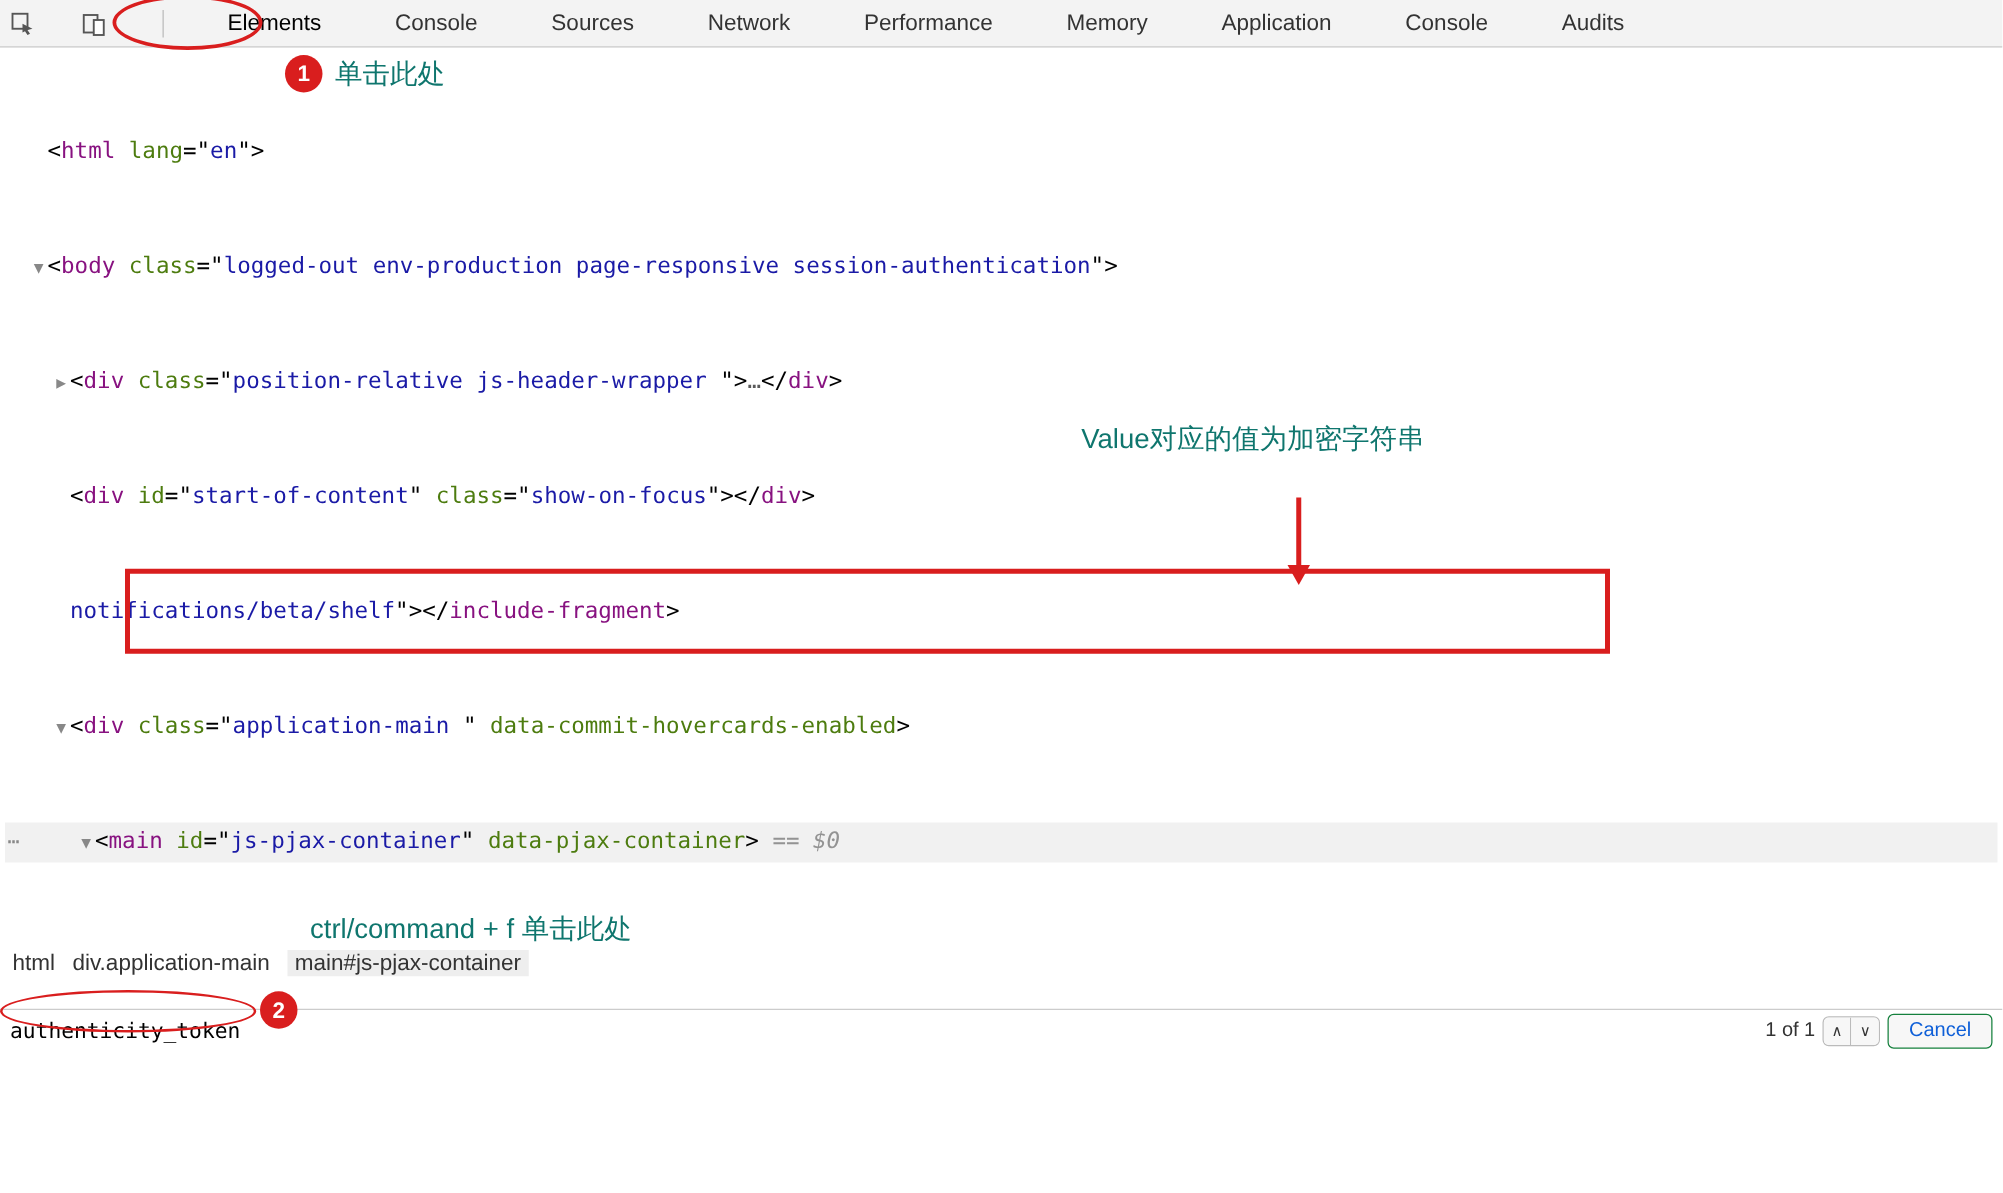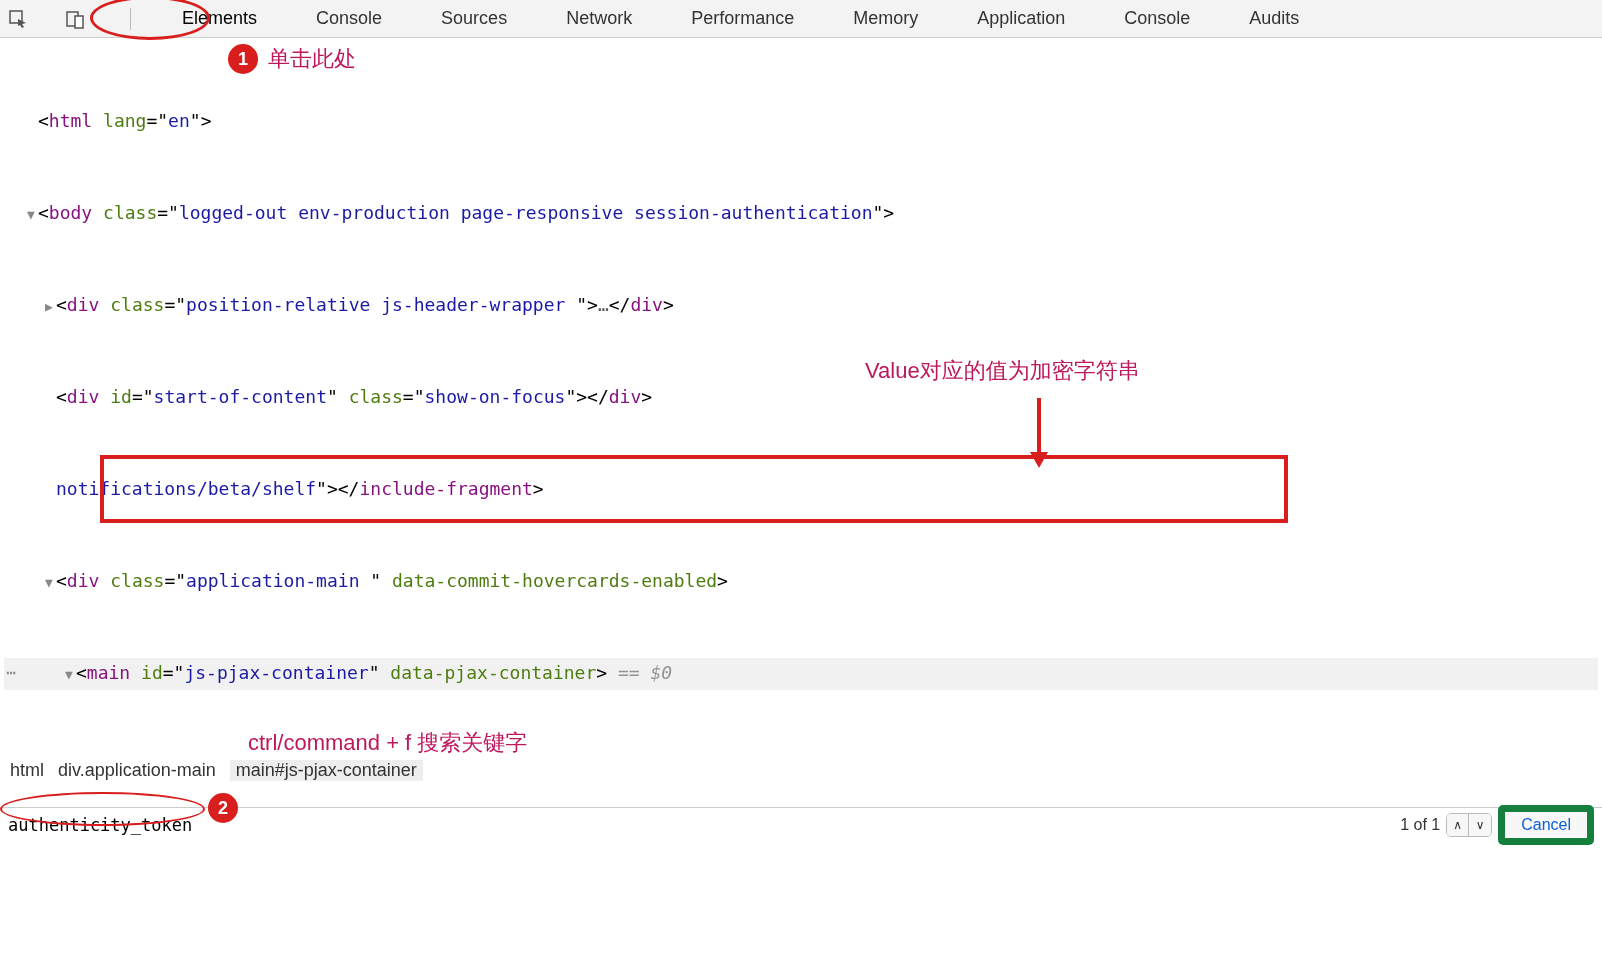--- a/index.html
+++ b/index.html
@@ -51,21 +51,21 @@
   color: #fff;
   font-family: Arial, sans-serif;
   font-size: 18px;
   font-weight: bold;
   display: flex;
   align-items: center;
   justify-content: center;
 }
 .anno {
   position: absolute;
-  color: #be185d;
+  color: #0f766e;
   font-family: -apple-system, "PingFang SC", Arial, sans-serif;
   font-size: 22px;
 }
 .code-pane {
   padding: 8px 4px 4px 4px;
   line-height: 30px;
   font-size: 18px;
   white-space: pre;
   overflow: hidden;
 }
@@ -149,21 +149,21 @@
 }
 .ud-btn {
   width: 22px; height: 22px;
   display: flex; align-items: center; justify-content: center;
   font-size: 12px;
   cursor: pointer;
   background: #f7f7f7;
 }
 .ud-btn:first-child { border-right: 1px solid #bbb; }
 .cancel-btn {
-  border: 7px solid #15803d;
+  border: 1px solid #15803d;
   border-radius: 5px;
   padding: 4px 16px;
   background: #f7f7f7;
   color: #0e5fd8;
   cursor: pointer;
 }
 .ellipsis-gutter {
   position: absolute;
   left: 2px;
   width: 18px;
@@ -221,26 +221,26 @@
   
   
   
   
   
   
   
 </div>
 
 <div class="highlight-box"></div>
-<div class="anno" style="left:865px;top:356px;">Value对应的值为加密字符串</div>
+<div class="anno" style="left:865px;top:336px;">Value对应的值为加密字符串</div>
 <svg class="arrow-img" viewBox="0 0 30 80">
     <line x1="15" y1="10" x2="15" y2="70" stroke="#d91e1e" stroke-width="4"></line>
     <polygon points="15,80 6,64 24,64" fill="#d91e1e"></polygon>
   </svg>
-<div class="anno" style="left:248px;top:728px;">ctrl/command + f 搜索关键字</div>
+<div class="anno" style="left:248px;top:728px;">ctrl/command + f 单击此处</div>
 
 <div class="breadcrumb">
   <span class="bc">html</span>
   <span class="bc">div.application-main</span>
   <span class="bc sel">main#js-pjax-container</span>
 </div>
 
 <div class="searchbar">
   <input class="search-input" value="authenticity_token" style="">
   <div class="search-right">

